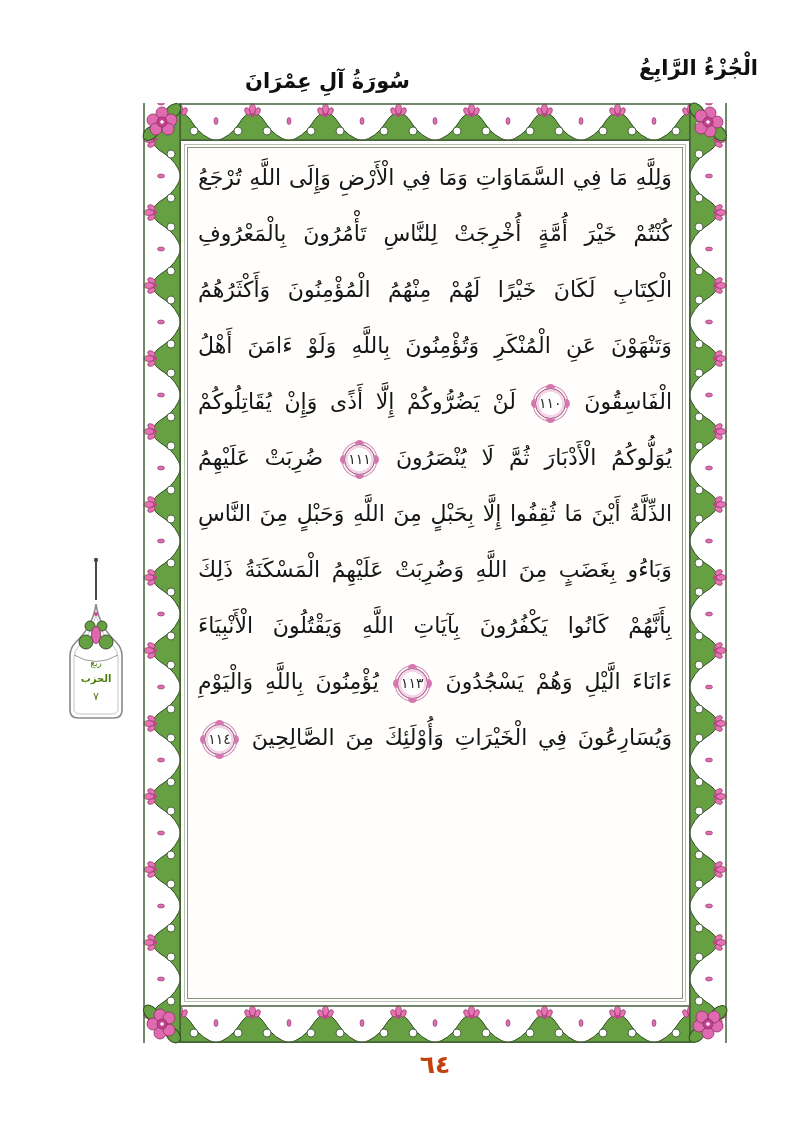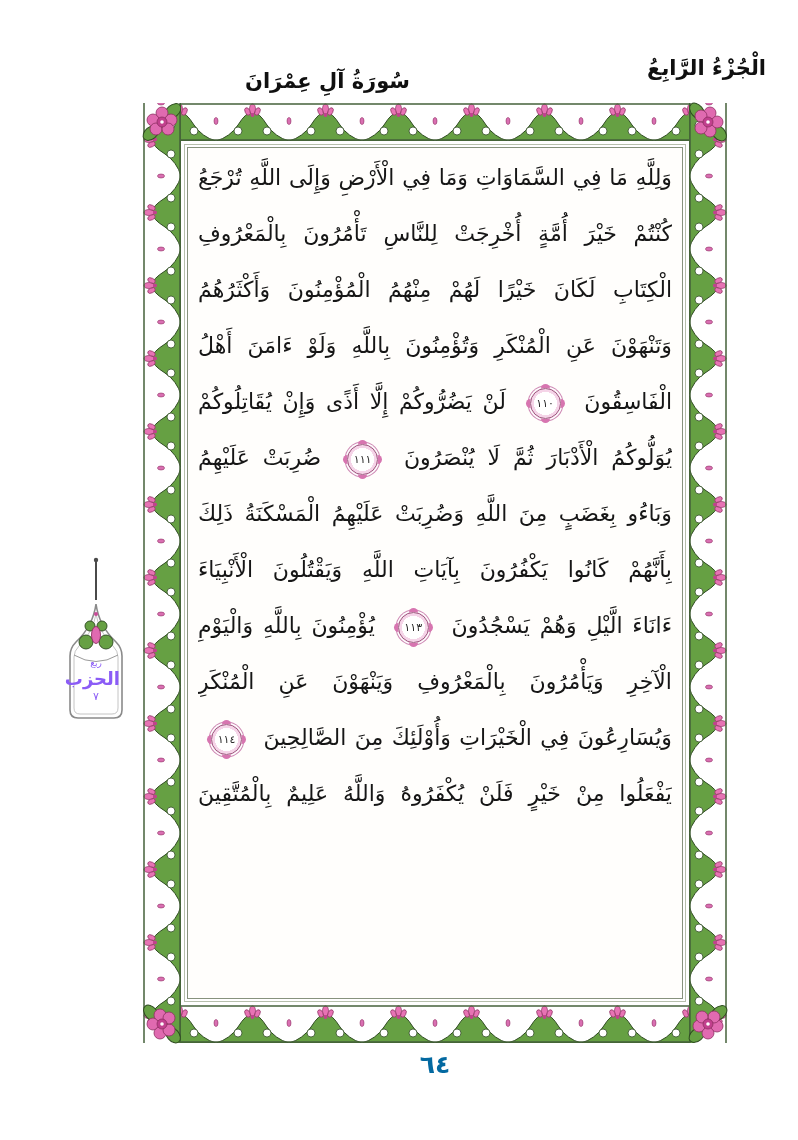--- a/index.html
+++ b/index.html
@@ -1,21 +1,21 @@
 <!DOCTYPE html>
 <html lang="ar" dir="rtl"><head>
 <meta charset="utf-8">
 <style>
   html,body{margin:0;padding:0;background:#ffffff;}
   .screen{position:relative;width:798px;height:1140px;background:#ffffff;overflow:hidden;
           font-family:"DejaVu Sans",sans-serif;color:#161616;}
 
   
   .hdr{position:absolute;top:56px;font-size:21px;font-weight:700;color:#101010;white-space:nowrap;}
-  .hdr-juz{right:32px;margin-left:24px;}
+  .hdr-juz{right:40px;margin-left:24px;}
   .hdr-surah{left:245px;margin-top:13px;}
 
   
   .frame{position:absolute;left:143px;top:103px;width:584px;height:940px;}
   .band{position:absolute;display:block;}
   .band-top{left:0;top:0;}
   .band-bottom{left:0;bottom:0;}
   .band-left{left:0;top:0;}
   .band-right{right:0;top:0;}
   .corner{position:absolute;width:46px;height:46px;}
@@ -26,38 +26,38 @@
 
   
   .text-area{position:absolute;left:44px;top:44px;right:44px;bottom:44px;
              background:#fffefc;border:1.5px solid #87927d;outline:1px solid #b6bfab;outline-offset:2px;
              padding:2px 10px;box-sizing:border-box;}
   .qline{height:56px;line-height:56px;font-size:22px;direction:rtl;
          text-align:justify;text-align-last:justify;white-space:normal;overflow:hidden;color:#161616;}
   .qtext{letter-spacing:0;}
   .medallion{display:inline-flex;align-items:center;justify-content:center;
              width:29px;height:29px;border-radius:50%;vertical-align:middle;
-             border:1px solid #a05c82;font-size:11px;line-height:1;color:#2a2a2a;
+             border:1px solid #a05c82;font-size:14px;line-height:1;color:#2a2a2a;
              background:radial-gradient(circle,#ffffff 56%,#f5d4e8 57%,#f5d4e8 74%,#e9b6d6 75%);
              box-shadow:0 -15px 0 -11px #d775b0, 0 15px 0 -11px #d775b0,
                         -15px 0 0 -11px #d775b0, 15px 0 0 -11px #d775b0,
                         0 0 0 1.5px #ffffff, 0 0 0 2.5px #cf8ab5;
-             margin:0 13px;}
+             margin:0 6px;}
   .hizb-star{font-size:19px;color:#333;vertical-align:middle;margin:0 3px;}
 
   
   .hizb-marker{position:absolute;left:60px;top:556px;width:72px;height:166px;}
-  .hizb-text{position:absolute;left:12px;top:102px;width:48px;text-align:center;color:#8b5cf6;}
+  .hizb-text{position:absolute;left:12px;top:102px;width:48px;text-align:center;color:#4d7c0f;}
   .hizb-text .t1{display:block;font-size:9px;line-height:11px;}
-  .hizb-text .t2{display:block;font-size:18px;line-height:20px;font-weight:700;}
+  .hizb-text .t2{display:block;font-size:10px;line-height:20px;font-weight:700;}
   .hizb-text .t3{display:block;font-size:11px;line-height:15px;}
 
   
   .page-number{position:absolute;left:435px;top:1050px;transform:translateX(-50%);
-               font-size:25px;font-weight:700;color:#0369a1;}
+               font-size:25px;font-weight:700;color:#c2410c;}
 </style>
 </head>
 <body>
 
 <div class="screen">
 
   <div class="hdr hdr-juz">الْجُزْءُ الرَّابِعُ</div>
   <div class="hdr hdr-surah">سُورَةُ آلِ عِمْرَانَ</div>
 
   <div class="frame">
@@ -195,26 +195,25 @@
       </g>
     </svg>
 
     <div class="text-area" id="quran-lines">
         <div class="qline"><span class="qtext">وَلِلَّهِ مَا فِي السَّمَاوَاتِ وَمَا فِي الْأَرْضِ وَإِلَى اللَّهِ تُرْجَعُ الْأُمُورُ</span>  </div>
         <div class="qline"><span class="qtext">كُنْتُمْ خَيْرَ أُمَّةٍ أُخْرِجَتْ لِلنَّاسِ تَأْمُرُونَ بِالْمَعْرُوفِ</span> </div>
         <div class="qline"><span class="qtext">الْكِتَابِ لَكَانَ خَيْرًا لَهُمْ مِنْهُمُ الْمُؤْمِنُونَ وَأَكْثَرُهُمُ</span> </div>
         <div class="qline"><span class="qtext">وَتَنْهَوْنَ عَنِ الْمُنْكَرِ وَتُؤْمِنُونَ بِاللَّهِ وَلَوْ ءَامَنَ أَهْلُ</span> </div>
         <div class="qline"><span class="qtext">الْفَاسِقُونَ</span> <span class="medallion">١١٠</span> <span class="qtext">لَنْ يَضُرُّوكُمْ إِلَّا أَذًى وَإِنْ يُقَاتِلُوكُمْ</span> </div>
         <div class="qline"><span class="qtext">يُوَلُّوكُمُ الْأَدْبَارَ ثُمَّ لَا يُنْصَرُونَ</span> <span class="medallion">١١١</span> <span class="qtext">ضُرِبَتْ عَلَيْهِمُ</span> </div>
+        <div class="qline"><span class="qtext">الذِّلَّةُ أَيْنَ مَا ثُقِفُوا إِلَّا بِحَبْلٍ مِنَ اللَّهِ وَحَبْلٍ مِنَ النَّاسِ</span> </div>
         <div class="qline"><span class="qtext">وَبَاءُو بِغَضَبٍ مِنَ اللَّهِ وَضُرِبَتْ عَلَيْهِمُ الْمَسْكَنَةُ ذَلِكَ</span> </div>
         <div class="qline"><span class="qtext">بِأَنَّهُمْ كَانُوا يَكْفُرُونَ بِآيَاتِ اللَّهِ وَيَقْتُلُونَ الْأَنْبِيَاءَ</span> </div>
         <div class="qline"><span class="qtext">ءَانَاءَ الَّيْلِ وَهُمْ يَسْجُدُونَ</span> <span class="medallion">١١٣</span> <span class="qtext">يُؤْمِنُونَ بِاللَّهِ وَالْيَوْمِ</span> </div>
-        <div class="qline"><span class="qtext">الْآخِرِ وَيَأْمُرُونَ بِالْمَعْرُوفِ وَيَنْهَوْنَ عَنِ الْمُنْكَرِ</span> </div>
         <div class="qline"><span class="qtext">وَيُسَارِعُونَ فِي الْخَيْرَاتِ وَأُوْلَئِكَ مِنَ الصَّالِحِينَ</span> <span class="medallion">١١٤</span>  </div>
-        <div class="qline"><span class="qtext">يَفْعَلُوا مِنْ خَيْرٍ فَلَنْ يُكْفَرُوهُ وَاللَّهُ عَلِيمٌ بِالْمُتَّقِينَ</span> <span class="medallion">١١٥</span> </div>
       </div>
   </div>
 
   <div class="hizb-marker">
     <svg width="72" height="166" viewBox="0 0 72 166">
       <circle cx="36" cy="4" r="2.2" fill="#4a4a4a"></circle>
       <line x1="36" y1="6" x2="36" y2="44" stroke="#4a4a4a" stroke-width="2"></line>
       <path d="M10,154 L10,100 Q10,92 16,86 Q33,70 36,48 Q39,70 56,86 Q62,92 62,100 L62,154 Q62,162 54,162 L18,162 Q10,162 10,154 Z" fill="#ffffff" stroke="#8a8a8a" stroke-width="1.6"></path>
       <path d="M14,152 L14,101 Q14,95 19,90 Q33,76 36,58 Q39,76 53,90 Q58,95 58,101 L58,152 Q58,158 52,158 L20,158 Q14,158 14,152 Z" fill="none" stroke="#bdbdbd" stroke-width="0.9"></path>
       <circle cx="26" cy="86" r="7" fill="#66a043" stroke="#2d4a1f" stroke-width="0.9"></circle>

